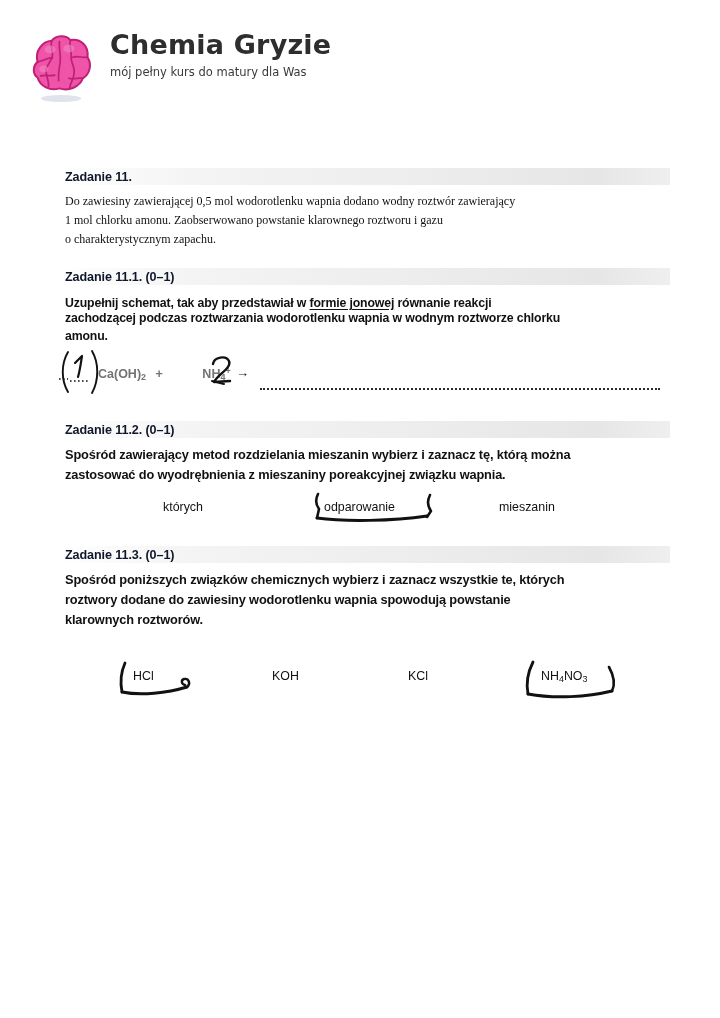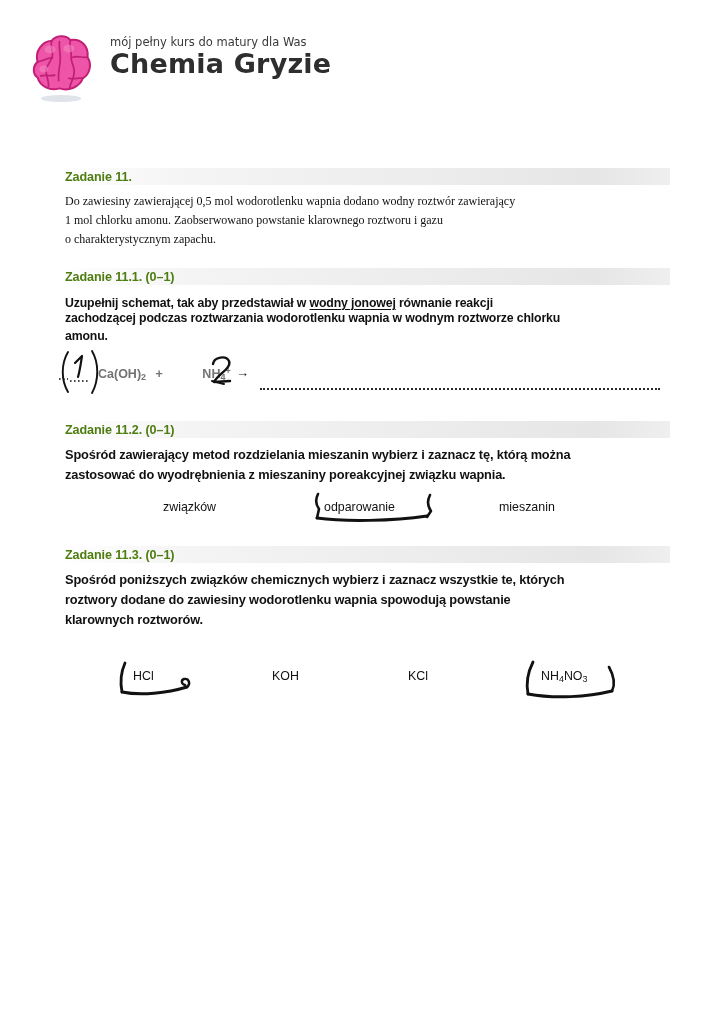--- a/index.html
+++ b/index.html
@@ -52,21 +52,21 @@
     color: #3a3a3a;
     margin-top: 5px;
     white-space: nowrap;
   }
 
   
   .task-heading {
     font-family: "Liberation Sans", sans-serif;
     font-weight: 700;
     font-size: 12.6px;
-    color: #4d7c0f;
+    color: #0f172a;
     letter-spacing: -0.1px;
     white-space: nowrap;
   }
   .task-band {
     position: absolute;
     left: 55px;
     width: 615px;
     height: 17px;
     background: linear-gradient(90deg, #ffffff 0%, #f4f4f4 22%, #ededed 58%, #e6e6e6 88%, #efefef 100%);
   }
@@ -171,38 +171,38 @@
       </g>
       <g fill="#f78cc4" opacity="0.55">
         <ellipse cx="36" cy="30" rx="7" ry="5"></ellipse>
         <ellipse cx="60" cy="29" rx="7" ry="5"></ellipse>
         <ellipse cx="28" cy="55" rx="6" ry="4.5"></ellipse>
       </g>
     </svg>
   </div>
 
   <div id="brand-text-block">
+    <div id="brand-title">Chemia Gryzie</div>
     <div id="brand-subtitle">mój pełny kurs do matury dla Was</div>
-    <div id="brand-title">Chemia Gryzie</div>
   </div>
 
 </div>
 
 <div class="task-band" style="top:168px;"></div>
 <div class="task-heading" style="position:absolute;left:65px;top:170px;">Zadanie 11.</div>
 
 <div class="body-line serifish" style="position:absolute;left:65px;top:194px;">Do zawiesiny zawierającej 0,5 mol wodorotlenku wapnia dodano wodny roztwór zawierający</div>
 <div class="body-line serifish" style="position:absolute;left:65px;top:213px;">1 mol chlorku amonu. Zaobserwowano powstanie klarownego roztworu i gazu</div>
 <div class="body-line serifish" style="position:absolute;left:65px;top:232px;">o charakterystycznym zapachu.</div>
 
 <div class="task-band" style="top:268px;"></div>
 <div class="task-heading" style="position:absolute;left:65px;top:270px;text-align:right;">Zadanie 11.1. (0–1)</div>
 
 <div style="position:absolute;left:65px;top:293px;">
-  <span class="body-line bold-body">Uzupełnij schemat, tak aby przedstawiał w </span><span class="body-line bold-body underlined">wodny jonowej</span><span class="body-line bold-body"> równanie reakcji</span>
+  <span class="body-line bold-body">Uzupełnij schemat, tak aby przedstawiał w </span><span class="body-line bold-body underlined">formie jonowej</span><span class="body-line bold-body"> równanie reakcji</span>
 </div>
 <div class="body-line bold-body" style="position:absolute;left:65px;top:311px;">zachodzącej podczas roztwarzania wodorotlenku wapnia w wodnym roztworze chlorku</div>
 <div class="body-line bold-body" style="position:absolute;left:65px;top:329px;">amonu.</div>
 
 <div id="equation-row">
 
   <svg class="mark-bracket" style="left:-2px;top:-4px;" width="52" height="48" viewBox="0 0 52 48" aria-hidden="true">
     <path d="M10 4 C3 16 3 32 10 44" stroke="#111" stroke-width="1.9" fill="none" stroke-linecap="round"></path>
     <path d="M34 3 C41 15 41 32 34 45" stroke="#111" stroke-width="1.9" fill="none" stroke-linecap="round"></path>
     <path d="M20 29 C22 22 23 14 24 8 M24 8 C21 11 19 13 17 15" stroke="#111" stroke-width="2.2" fill="none" stroke-linecap="round"></path>
@@ -227,21 +227,21 @@
 
 
 </div>
 
 <div class="task-band" style="top:421px;"></div>
 <div class="task-heading" style="position:absolute;left:65px;top:423px;">Zadanie 11.2. (0–1)</div>
 
 <div class="body-line bold-body" style="position:absolute;left:65px;top:447px;font-size:12.8px;">Spośród zawierający metod rozdzielania mieszanin wybierz i zaznacz tę, którą można</div>
 <div class="body-line bold-body" style="position:absolute;left:65px;top:467px;font-size:12.8px;">zastosować do wyodrębnienia z mieszaniny poreakcyjnej związku wapnia.</div>
 
-<div class="option-label" style="left:163px;top:500px;">związków</div>
+<div class="option-label" style="left:163px;top:500px;">których</div>
 
 <div class="option-label" style="left:324px;top:500px;">odparowanie</div>
 <svg class="mark-bracket" style="left:311px;top:492px;" width="128" height="34" viewBox="0 0 128 34" aria-hidden="true">
   <path d="M7 2 C4 8 5 13 8 17 L6 26" stroke="#111" stroke-width="2.6" fill="none" stroke-linecap="round" stroke-linejoin="round"></path>
   <path d="M6 26 C34 30 82 29 116 24" stroke="#111" stroke-width="3" fill="none" stroke-linecap="round" stroke-linejoin="round"></path>
   <path d="M119 3 C116 9 117 15 120 19 L116 25" stroke="#111" stroke-width="2.6" fill="none" stroke-linecap="round" stroke-linejoin="round"></path>
 </svg>
 
 <div class="option-label" style="left:499px;top:500px;">mieszanin</div>
 

